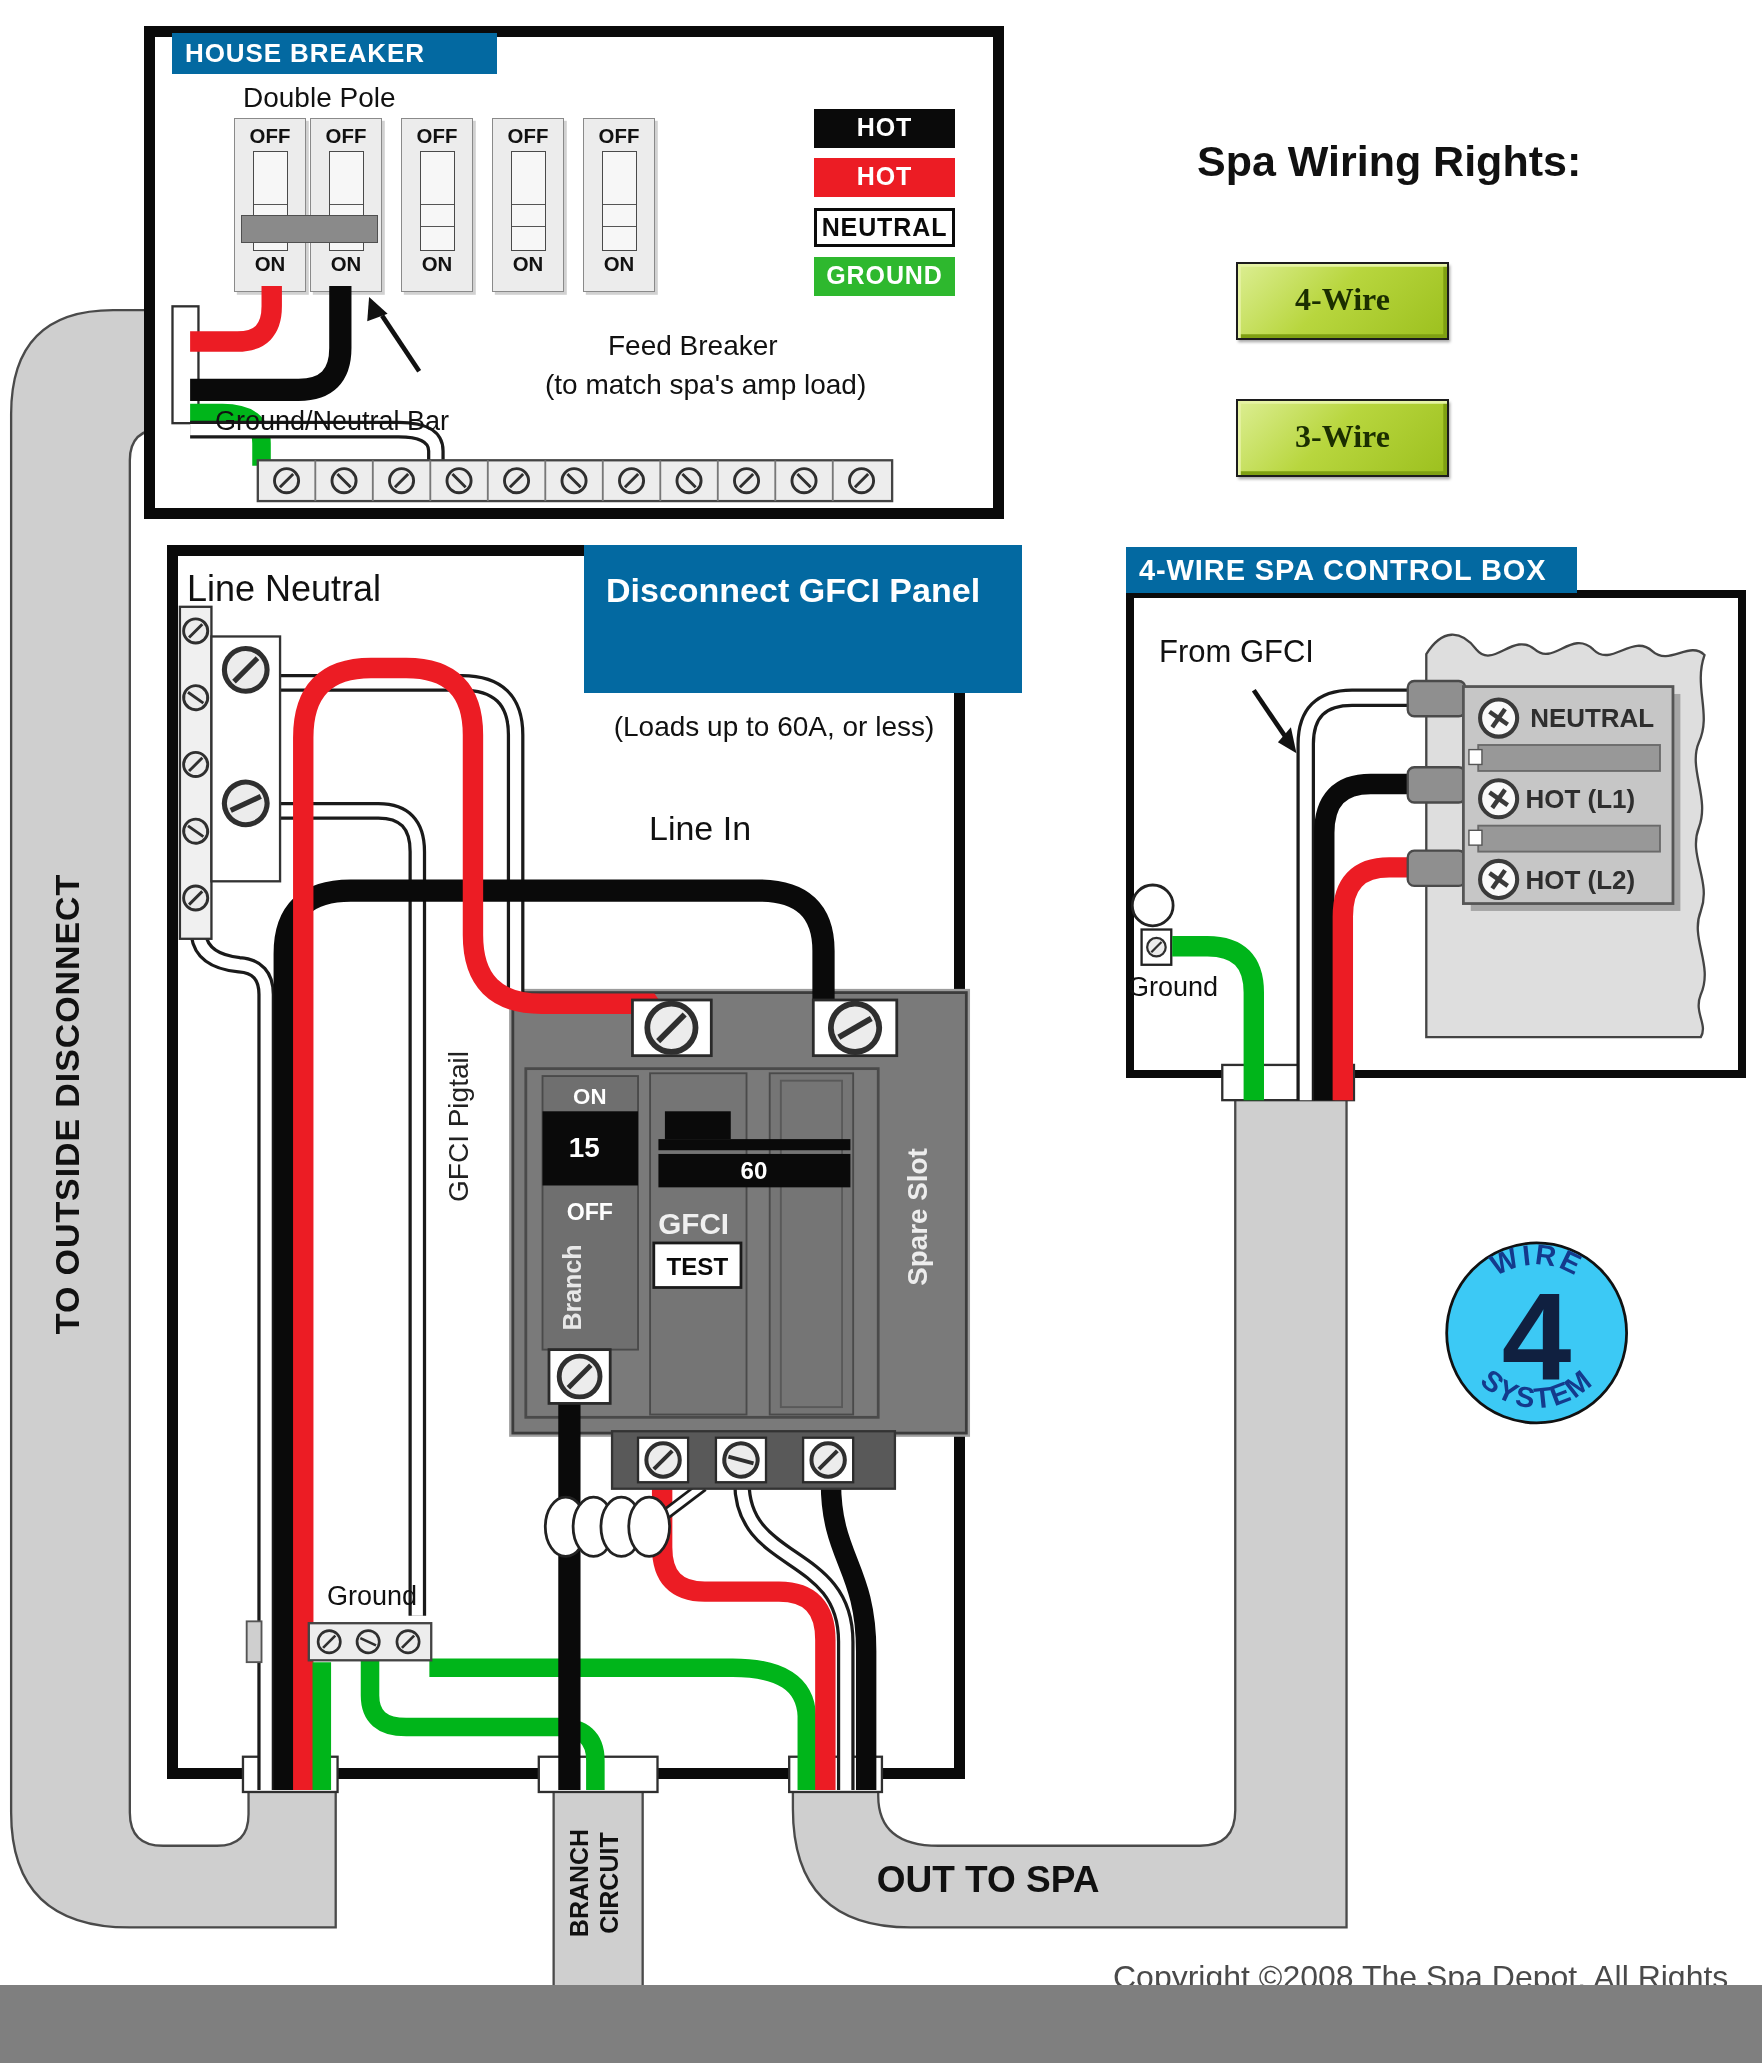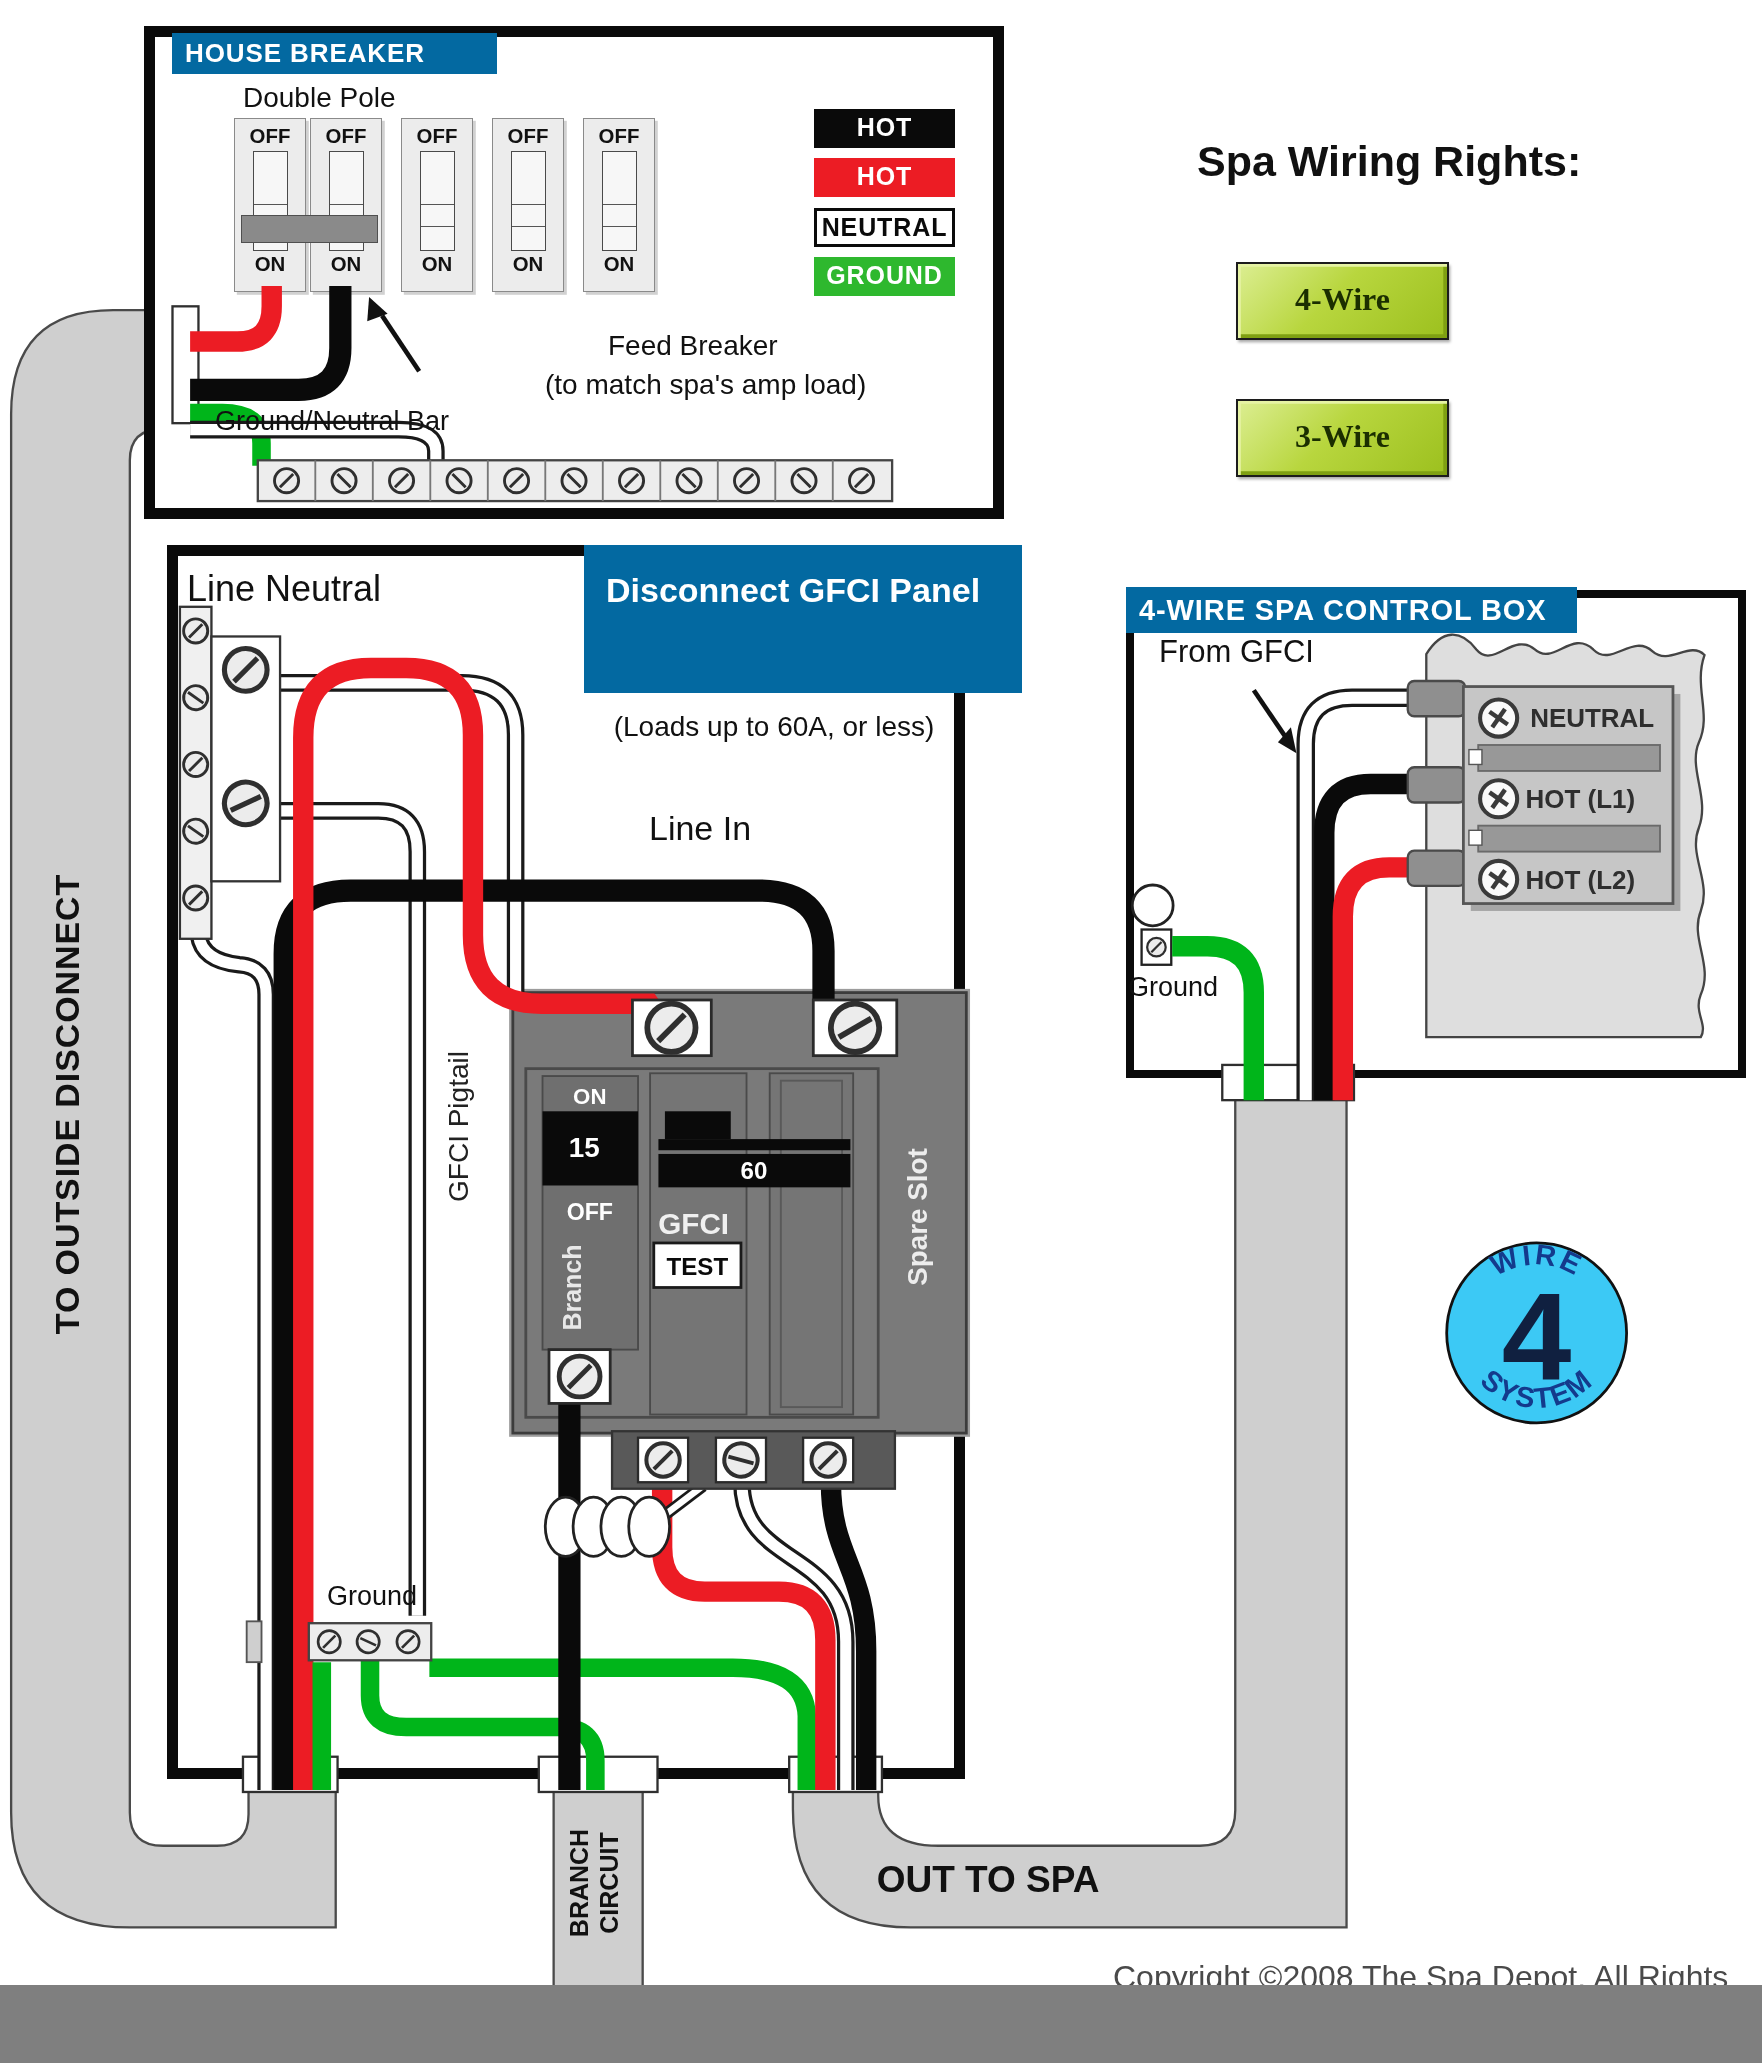--- a/index.html
+++ b/index.html
@@ -303,21 +303,21 @@
 <div class="lbl rot" style="left:333px; top:1110px; width:250px; height:33px; line-height:33px; font-size:28px; color:#222;">GFCI Pigtail</div>
 <div class="lbl" style="left:327px; top:1581px; font-size:27px;">Ground</div>
 
 <div class="lbl rot" style="left:-165px; top:1087px; width:464px; height:34px; line-height:34px; font-size:34px; font-weight:bold; letter-spacing:0.9px;">TO OUTSIDE DISCONNECT</div>
 <div class="lbl rot" style="left:506px; top:1848px; width:186px; height:70px; font-size:25px; font-weight:bold; line-height:30px;">
   <div>BRANCH</div>
   <div>CIRCUIT</div>
 </div>
 <div class="lbl" style="left:835px; top:1859px; width:306px; text-align:center; font-size:37px; font-weight:bold;">OUT TO SPA</div>
 
-<div class="hdrbar" style="left:1126px; top:547px; width:451px; height:46px; font-size:29px; line-height:46px; padding-left:13px; letter-spacing:0.9px;margin-top:40px;">
+<div class="hdrbar" style="left:1126px; top:547px; width:451px; height:46px; font-size:29px; line-height:46px; padding-left:13px; letter-spacing:0.9px;">
   <span>4-WIRE SPA CONTROL BOX</span>
 </div>
 <div class="lbl" style="left:1159px; top:634px; font-size:31px;">From GFCI</div>
 <div class="lbl" style="left:1128px; top:972px; font-size:27px;">Ground</div>
 
 <div class="copyright">Copyright ©2008 The Spa Depot. All Rights Reserved</div>
 <div class="footer-bar"></div>
 
 
 </body></html>

